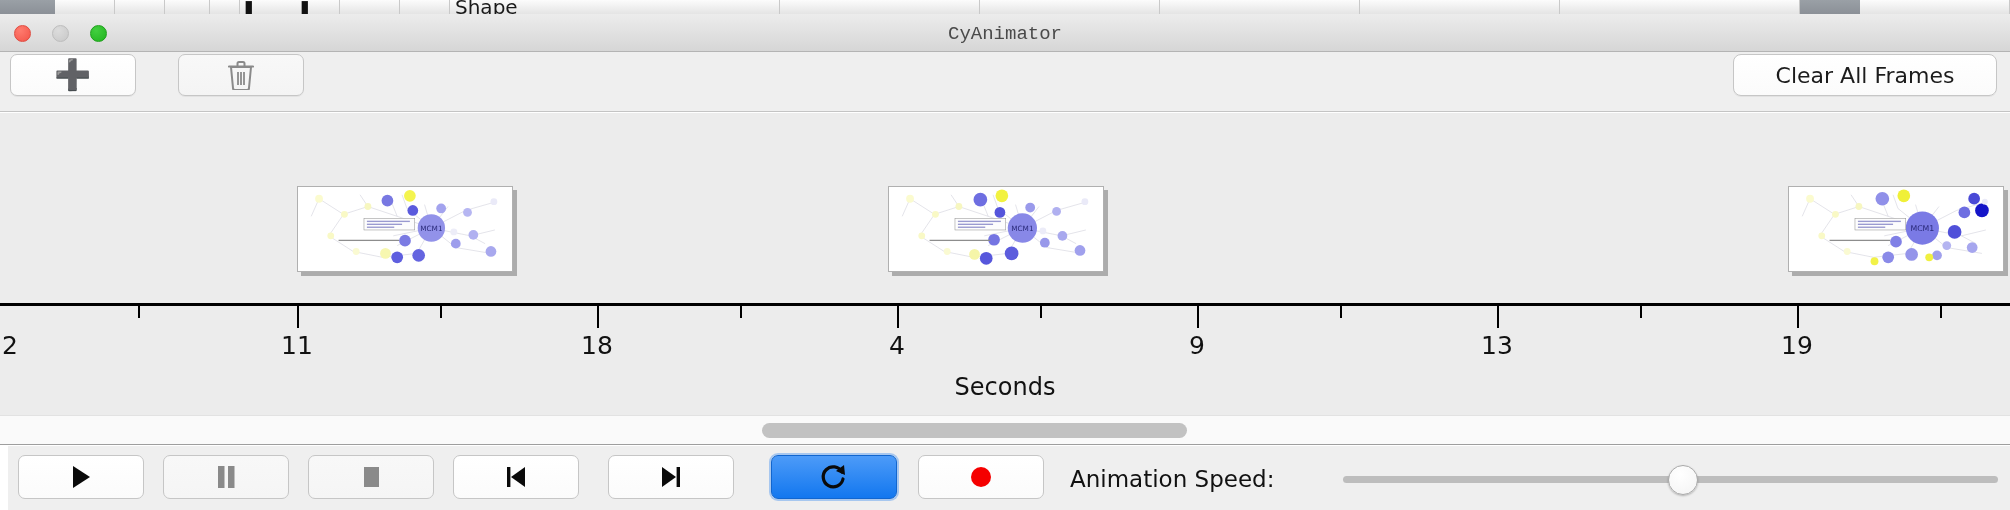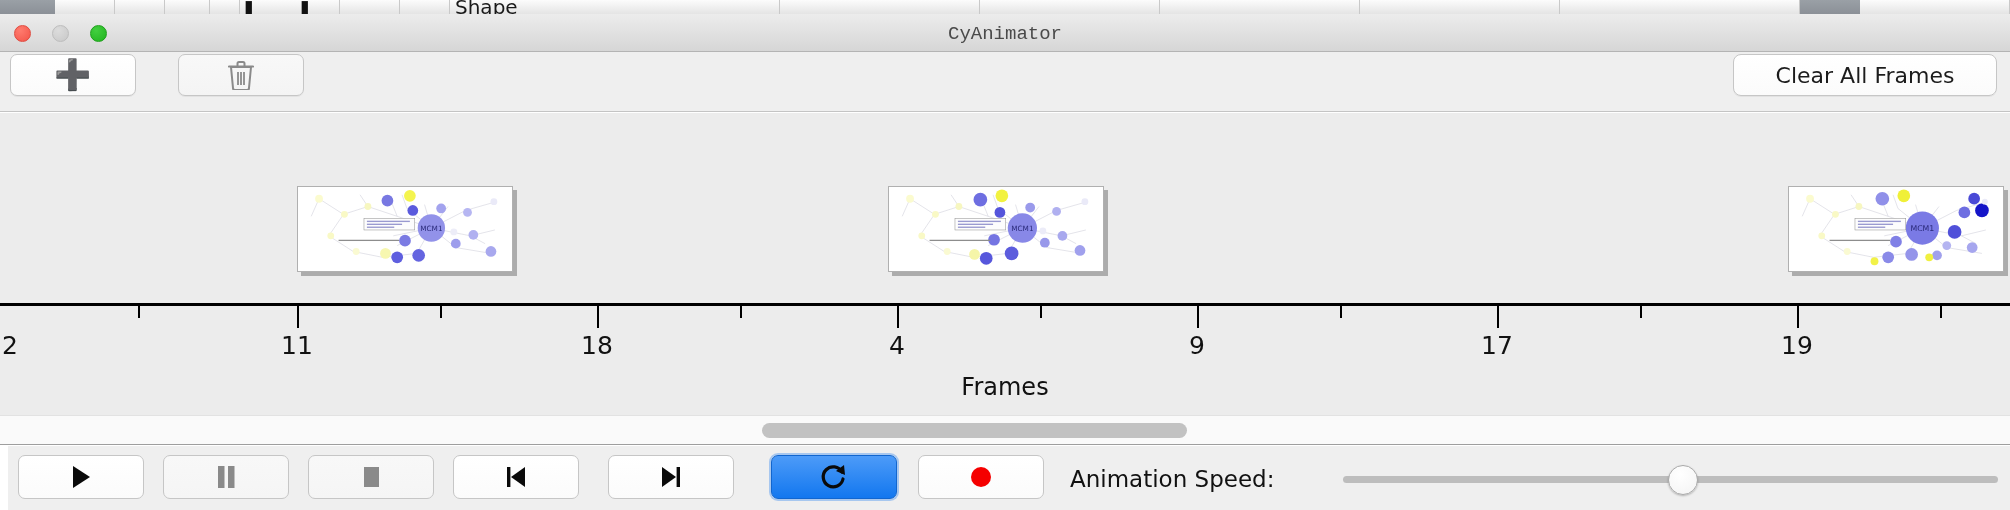--- a/index.html
+++ b/index.html
@@ -363,24 +363,24 @@
       <div class="tick major" style="left:1497px"></div>
       <div class="tick minor" style="left:1640px"></div>
       <div class="tick major" style="left:1797px"></div>
       <div class="tick minor" style="left:1940px"></div>
 
       <div class="tlabel" style="left:2px">12</div>
       <div class="tlabel" style="left:297px">11</div>
       <div class="tlabel" style="left:597px">18</div>
       <div class="tlabel" style="left:897px">4</div>
       <div class="tlabel" style="left:1197px">9</div>
-      <div class="tlabel" style="left:1497px">17</div>
+      <div class="tlabel" style="left:1497px">13</div>
       <div class="tlabel" style="left:1797px">19</div>
 
-      <div class="axis-title">Frames</div>
+      <div class="axis-title">Seconds</div>
     </div>
   </div>
 
   <div class="hscroll">
     <div class="thumb" style="left:762px; width:425px"></div>
   </div>
 
   <div class="transport">
 
     <div class="tbtn" style="left:10px; width:126px">

